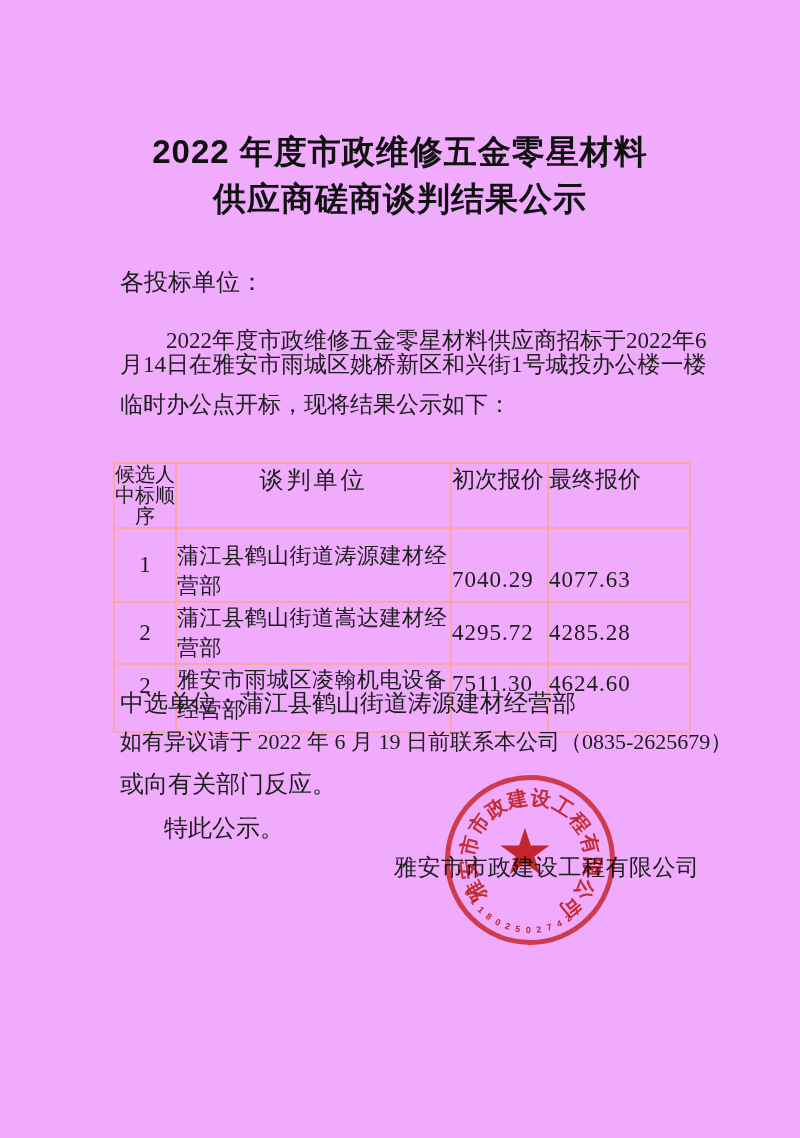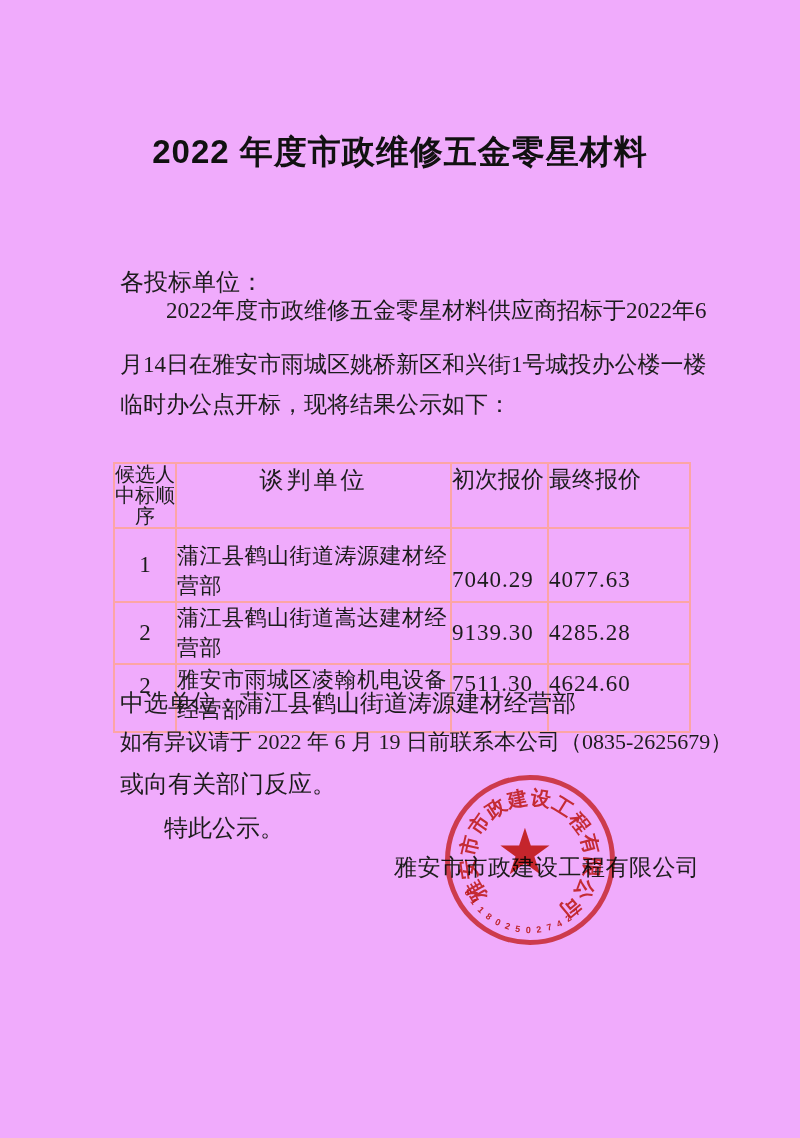--- a/index.html
+++ b/index.html
@@ -19,21 +19,21 @@
     text-align:center;
     font-family:"Liberation Sans","DejaVu Sans",sans-serif;
     font-weight:bold;font-size:33px;line-height:47px;
     color:#111;letter-spacing:1px;
   }
 
   
   .line{position:absolute;font-size:23px;white-space:nowrap;color:#1c1c1c;}
   .salutation{left:120px;top:266px;font-size:24px;}
   .para-line{left:120px;width:582px;text-align:justify;text-align-last:justify;}
-  .para-line.l1{top:295px;text-indent:2em;}
+  .para-line.l1{top:325px;text-indent:2em;}
   .para-line.l2{top:349px;}
   .para-line.l3{top:389px;text-align:left;text-align-last:left;}
   .selected-line{left:120px;top:687px;font-size:24px;}
   .objection-line1{left:120px;top:727px;font-size:22px;}
   .objection-line2{left:120px;top:768px;font-size:24px;}
   .closing-line{left:164px;top:812px;font-size:24px;}
   .sig-company{left:394px;top:852px;font-size:23px;letter-spacing:0.5px;}
   .sig-date{left:463px;top:893px;font-size:24px;letter-spacing:1px;}
 
   
@@ -95,20 +95,21 @@
   .seal-arcs span.co{font-size:20px;}
   .seal-arcs span.num{font-size:9px;color:rgba(196,33,22,0.9);}
 </style>
 </head>
 <body>
 
 <div class="page">
 
   <div class="doc-title">
     <div>2022 年度市政维修五金零星材料</div>
+    <div>供应商磋商谈判结果公示</div>
   </div>
 
   <div class="line salutation">各投标单位：</div>
   <div class="line para-line l1">2022年度市政维修五金零星材料供应商招标于2022年6</div>
   <div class="line para-line l2">月14日在雅安市雨城区姚桥新区和兴街1号城投办公楼一楼</div>
   <div class="line para-line l3">临时办公点开标，现将结果公示如下：</div>
 
   <table class="results">
     <tbody>
         <tr>
@@ -123,21 +124,21 @@
     </tr>
     <tr class="r1">
       <td class="c-rank">1</td>
       <td class="c-unit">蒲江县鹤山街道涛源建材经营部</td>
       <td class="c-price">7040.29</td>
       <td class="c-price">4077.63</td>
     </tr>
     <tr class="r2">
       <td class="c-rank">2</td>
       <td class="c-unit">蒲江县鹤山街道嵩达建材经营部</td>
-      <td class="c-price">9139.30</td>
+      <td class="c-price">4295.72</td>
       <td class="c-price">4285.28</td>
     </tr>
     <tr class="r3">
       <td class="c-rank">2</td>
       <td class="c-unit">雅安市雨城区凌翰机电设备经营部</td>
       <td class="c-price">7511.30</td>
       <td class="c-price">4624.60</td>
     </tr>
   </tbody>
     </table>

